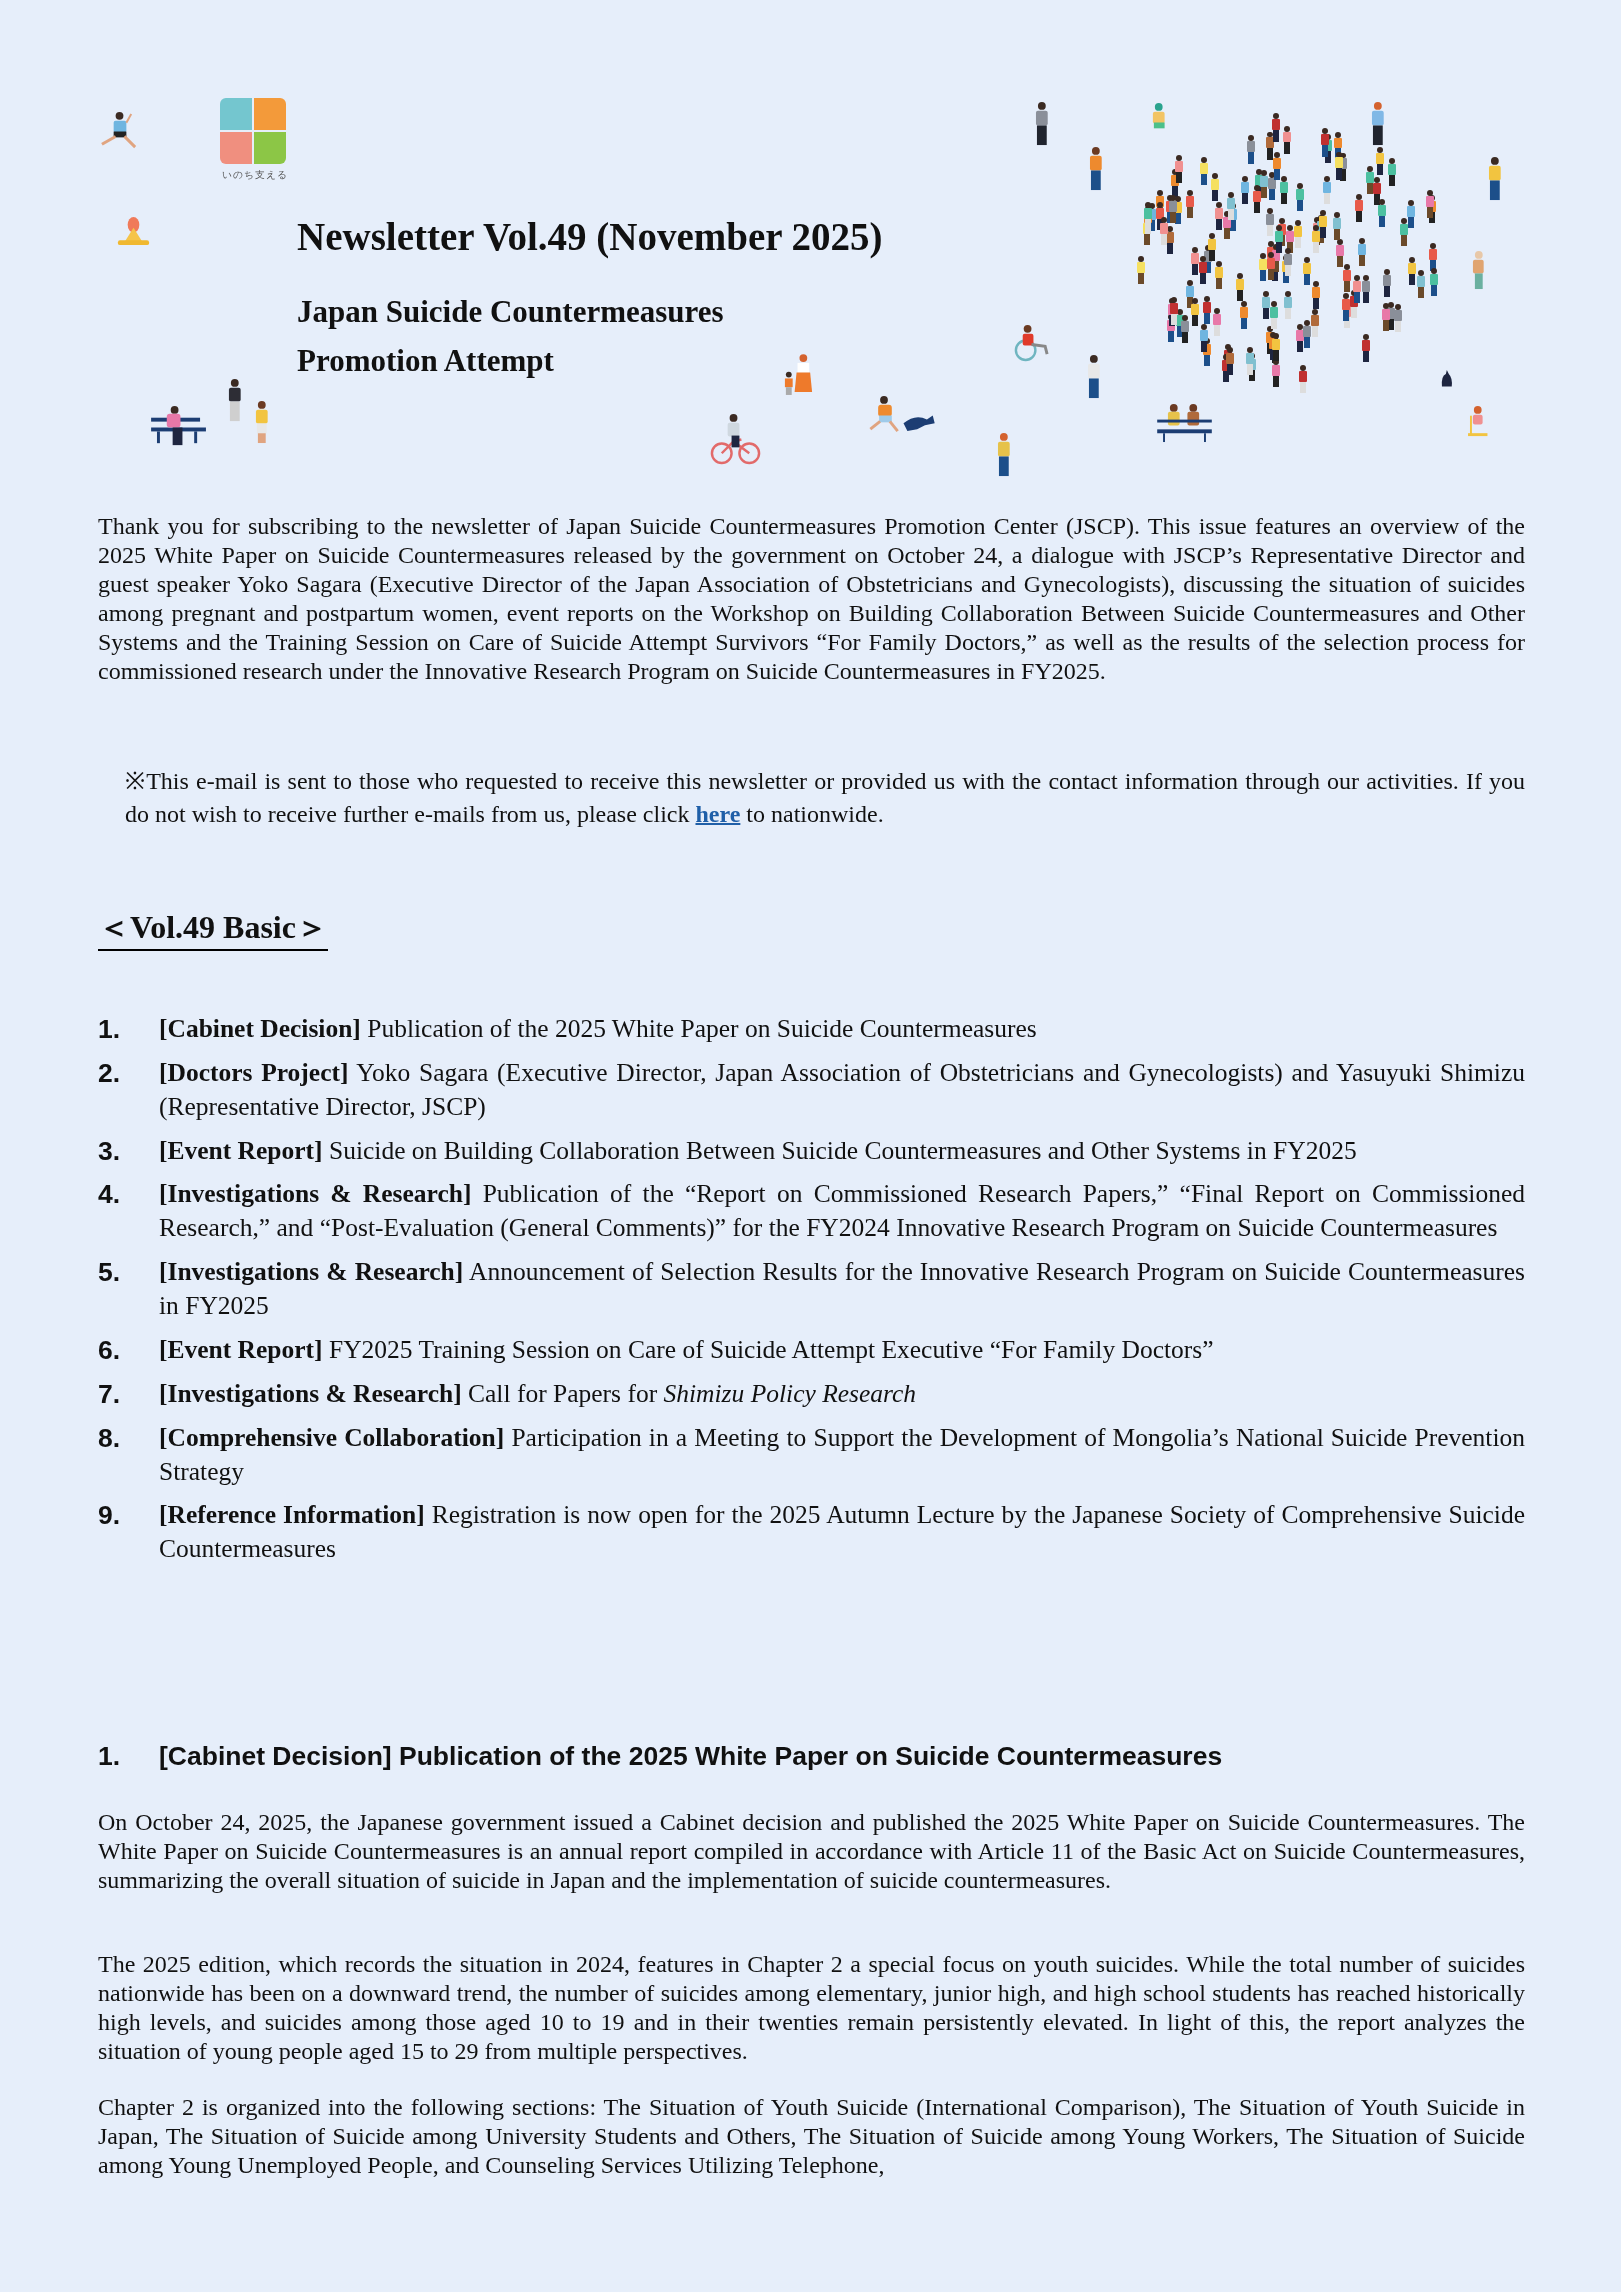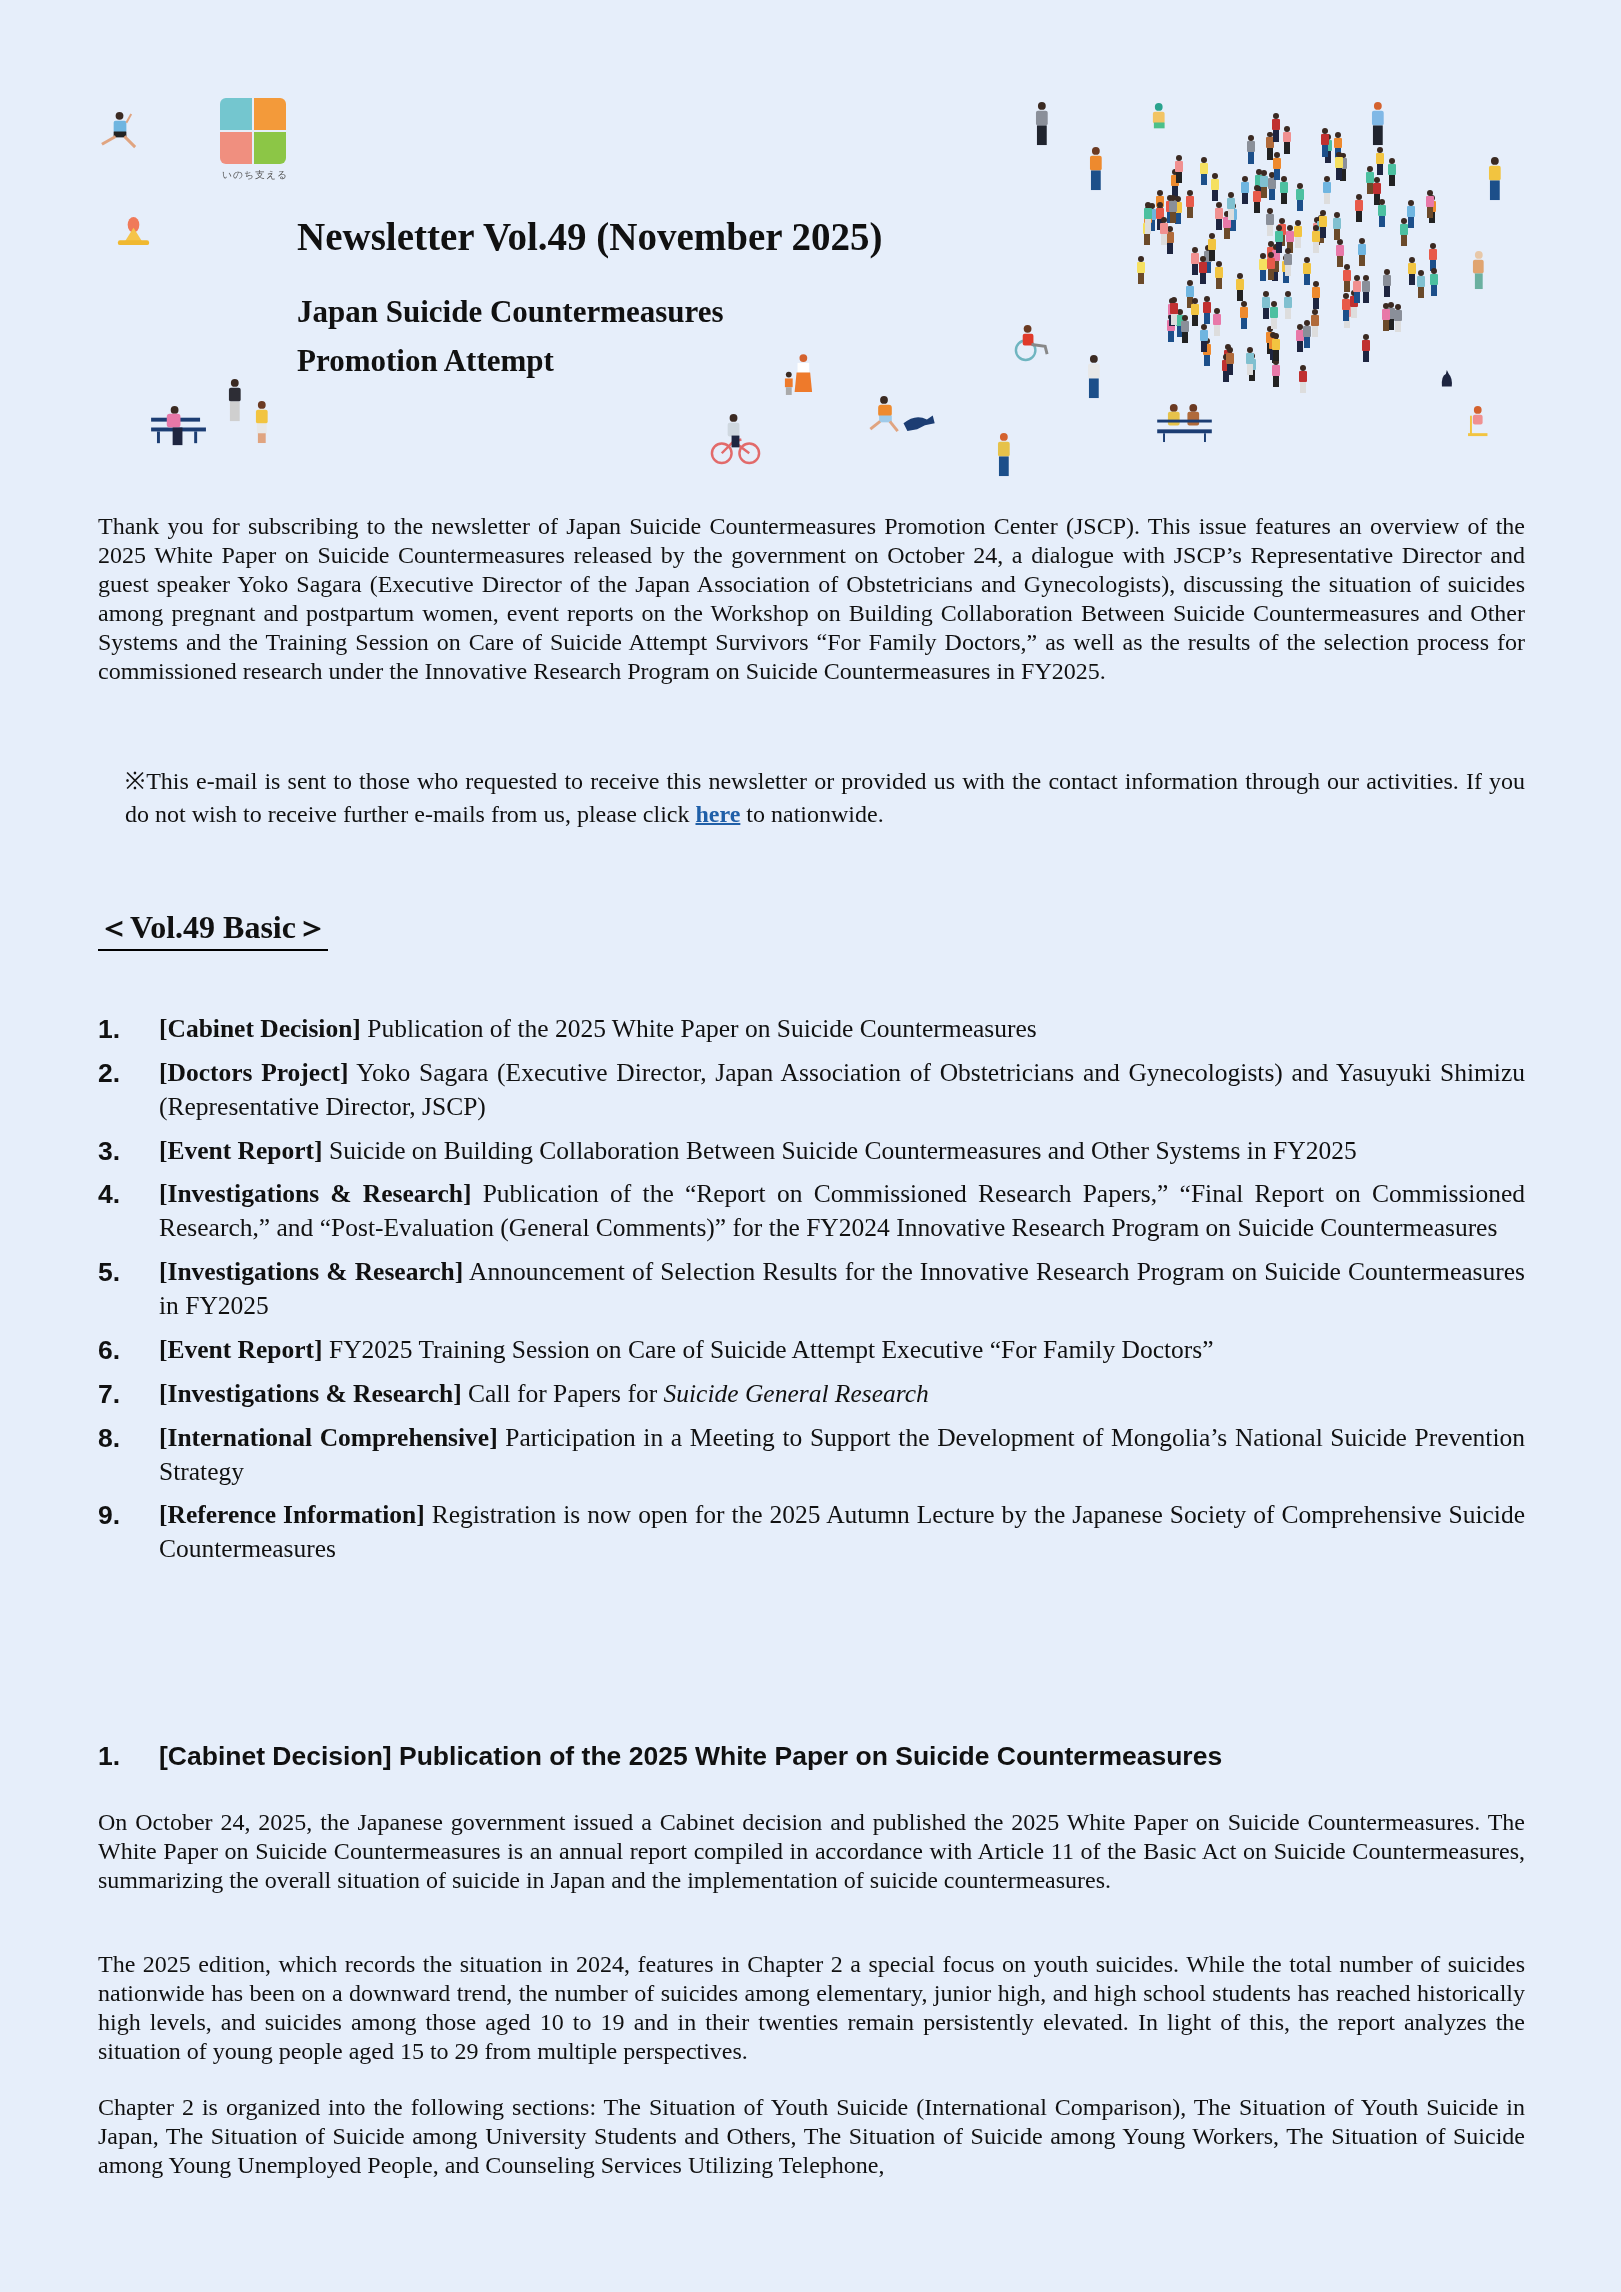--- a/index.html
+++ b/index.html
@@ -806,22 +806,22 @@
 
 <div id="topics-heading" class="abs">＜Vol.49 Basic＞</div>
 
 <ol id="topics">
   <li><span class="num">1.</span><span class="cat">[Cabinet Decision]</span><span> Publication of the 2025 White Paper on Suicide Countermeasures</span></li>
   <li><span class="num">2.</span><span class="cat">[Doctors Project]</span><span> Yoko Sagara (Executive Director, Japan Association of Obstetricians and Gynecologists) and Yasuyuki Shimizu (Representative Director, JSCP)</span></li>
   <li><span class="num">3.</span><span class="cat">[Event Report]</span><span> Suicide on Building Collaboration Between Suicide Countermeasures and Other Systems in FY2025</span></li>
   <li><span class="num">4.</span><span class="cat">[Investigations &amp; Research]</span><span> Publication of the “Report on Commissioned Research Papers,” “Final Report on Commissioned Research,” and “Post-Evaluation (General Comments)” for the FY2024 Innovative Research Program on Suicide Countermeasures</span></li>
   <li><span class="num">5.</span><span class="cat">[Investigations &amp; Research]</span><span> Announcement of Selection Results for the Innovative Research Program on Suicide Countermeasures in FY2025</span></li>
   <li><span class="num">6.</span><span class="cat">[Event Report]</span><span> FY2025 Training Session on Care of Suicide Attempt Executive “For Family Doctors”</span></li>
-  <li><span class="num">7.</span><span class="cat">[Investigations &amp; Research]</span><span> Call for Papers for </span><span class="it">Suicide General Research</span></li>
-  <li><span class="num">8.</span><span class="cat">[International Comprehensive]</span><span> Participation in a Meeting to Support the Development of Mongolia’s National Suicide Prevention Strategy</span></li>
+  <li><span class="num">7.</span><span class="cat">[Investigations &amp; Research]</span><span> Call for Papers for </span><span class="it">Shimizu Policy Research</span></li>
+  <li><span class="num">8.</span><span class="cat">[Comprehensive Collaboration]</span><span> Participation in a Meeting to Support the Development of Mongolia’s National Suicide Prevention Strategy</span></li>
   <li><span class="num">9.</span><span class="cat">[Reference Information]</span><span> Registration is now open for the 2025 Autumn Lecture by the Japanese Society of Comprehensive Suicide Countermeasures</span></li>
 </ol>
 
 <h2 id="sec1-heading" style="margin:0"><span class="num">1.</span><span>[Cabinet Decision] Publication of the 2025 White Paper on Suicide Countermeasures</span></h2>
 <p id="p1" class="para" style="margin:0">On October 24, 2025, the Japanese government issued a Cabinet decision and published the 2025 White Paper on Suicide Countermeasures. The White Paper on Suicide Countermeasures is an annual report compiled in accordance with Article 11 of the Basic Act on Suicide Countermeasures, summarizing the overall situation of suicide in Japan and the implementation of suicide countermeasures.</p>
 <p id="p2" class="para" style="margin:0">The 2025 edition, which records the situation in 2024, features in Chapter 2 a special focus on youth suicides. While the total number of suicides nationwide has been on a downward trend, the number of suicides among elementary, junior high, and high school students has reached historically high levels, and suicides among those aged 10 to 19 and in their twenties remain persistently elevated. In light of this, the report analyzes the situation of young people aged 15 to 29 from multiple perspectives.</p>
 <p id="p3" class="para" style="margin:0">Chapter 2 is organized into the following sections: The Situation of Youth Suicide (International Comparison), The Situation of Youth Suicide in Japan, The Situation of Suicide among University Students and Others, The Situation of Suicide among Young Workers, The Situation of Suicide among Young Unemployed People, and Counseling Services Utilizing Telephone,</p>
 
 
 </body></html>

